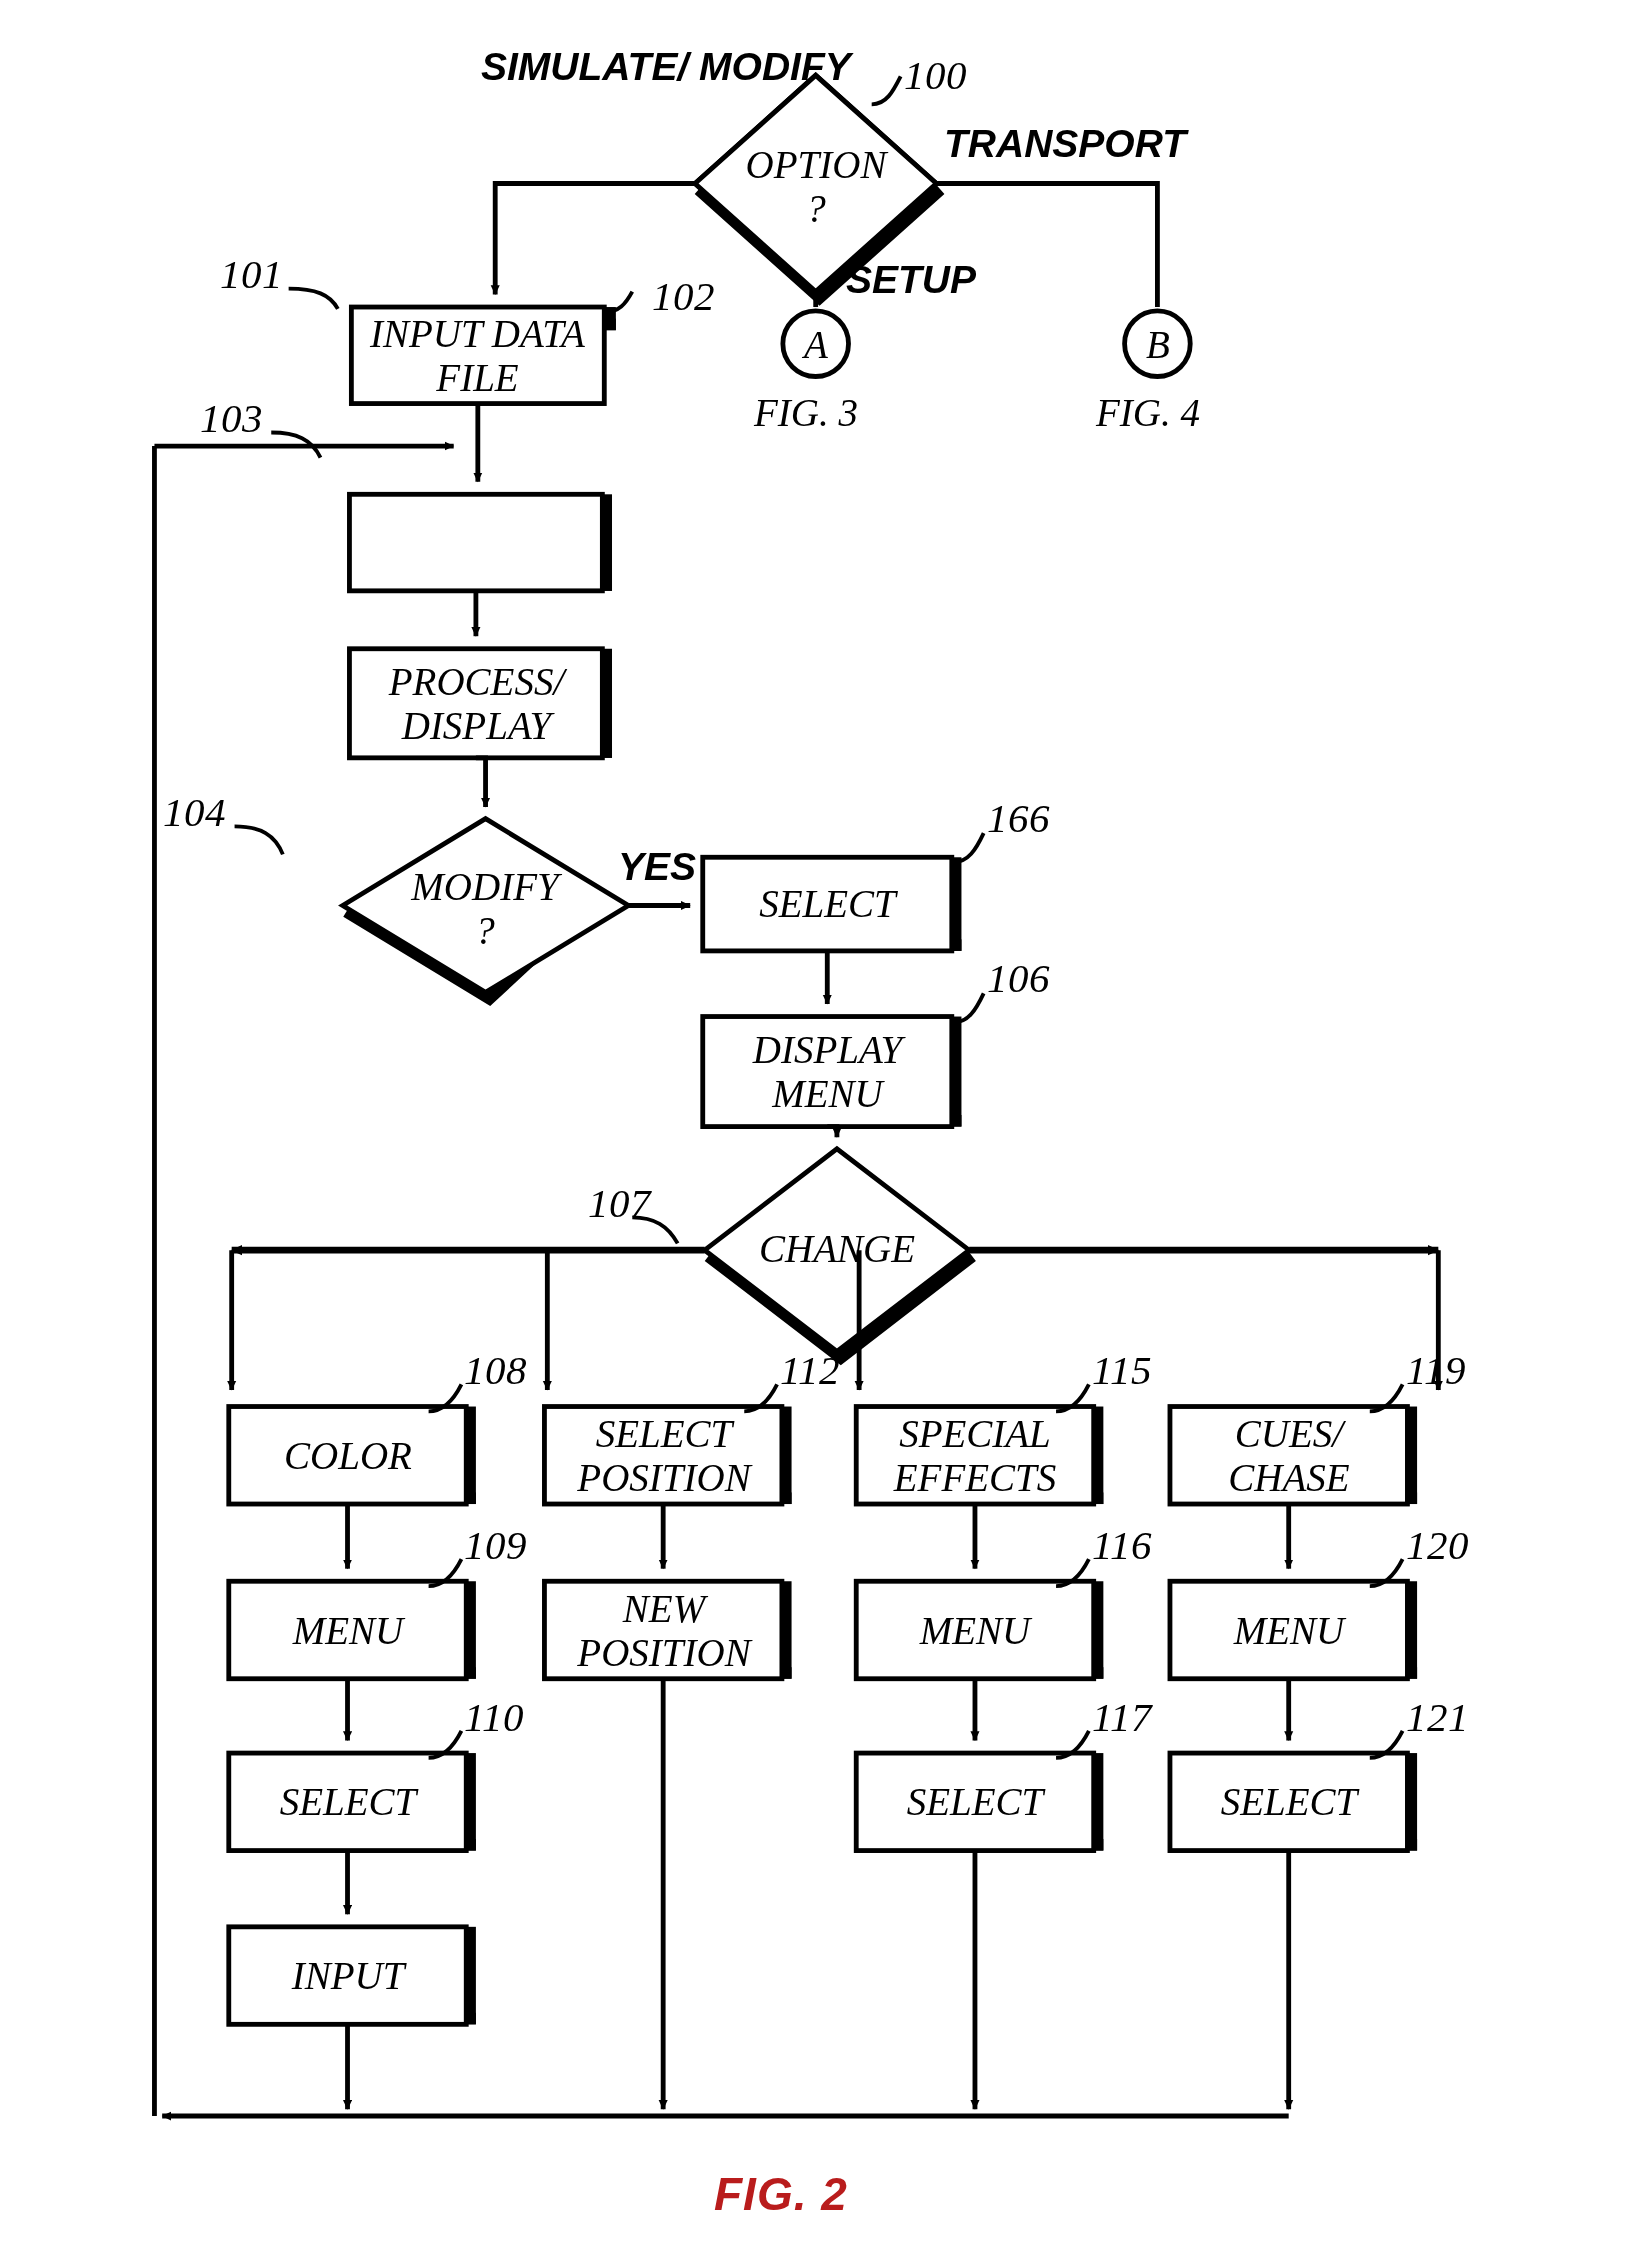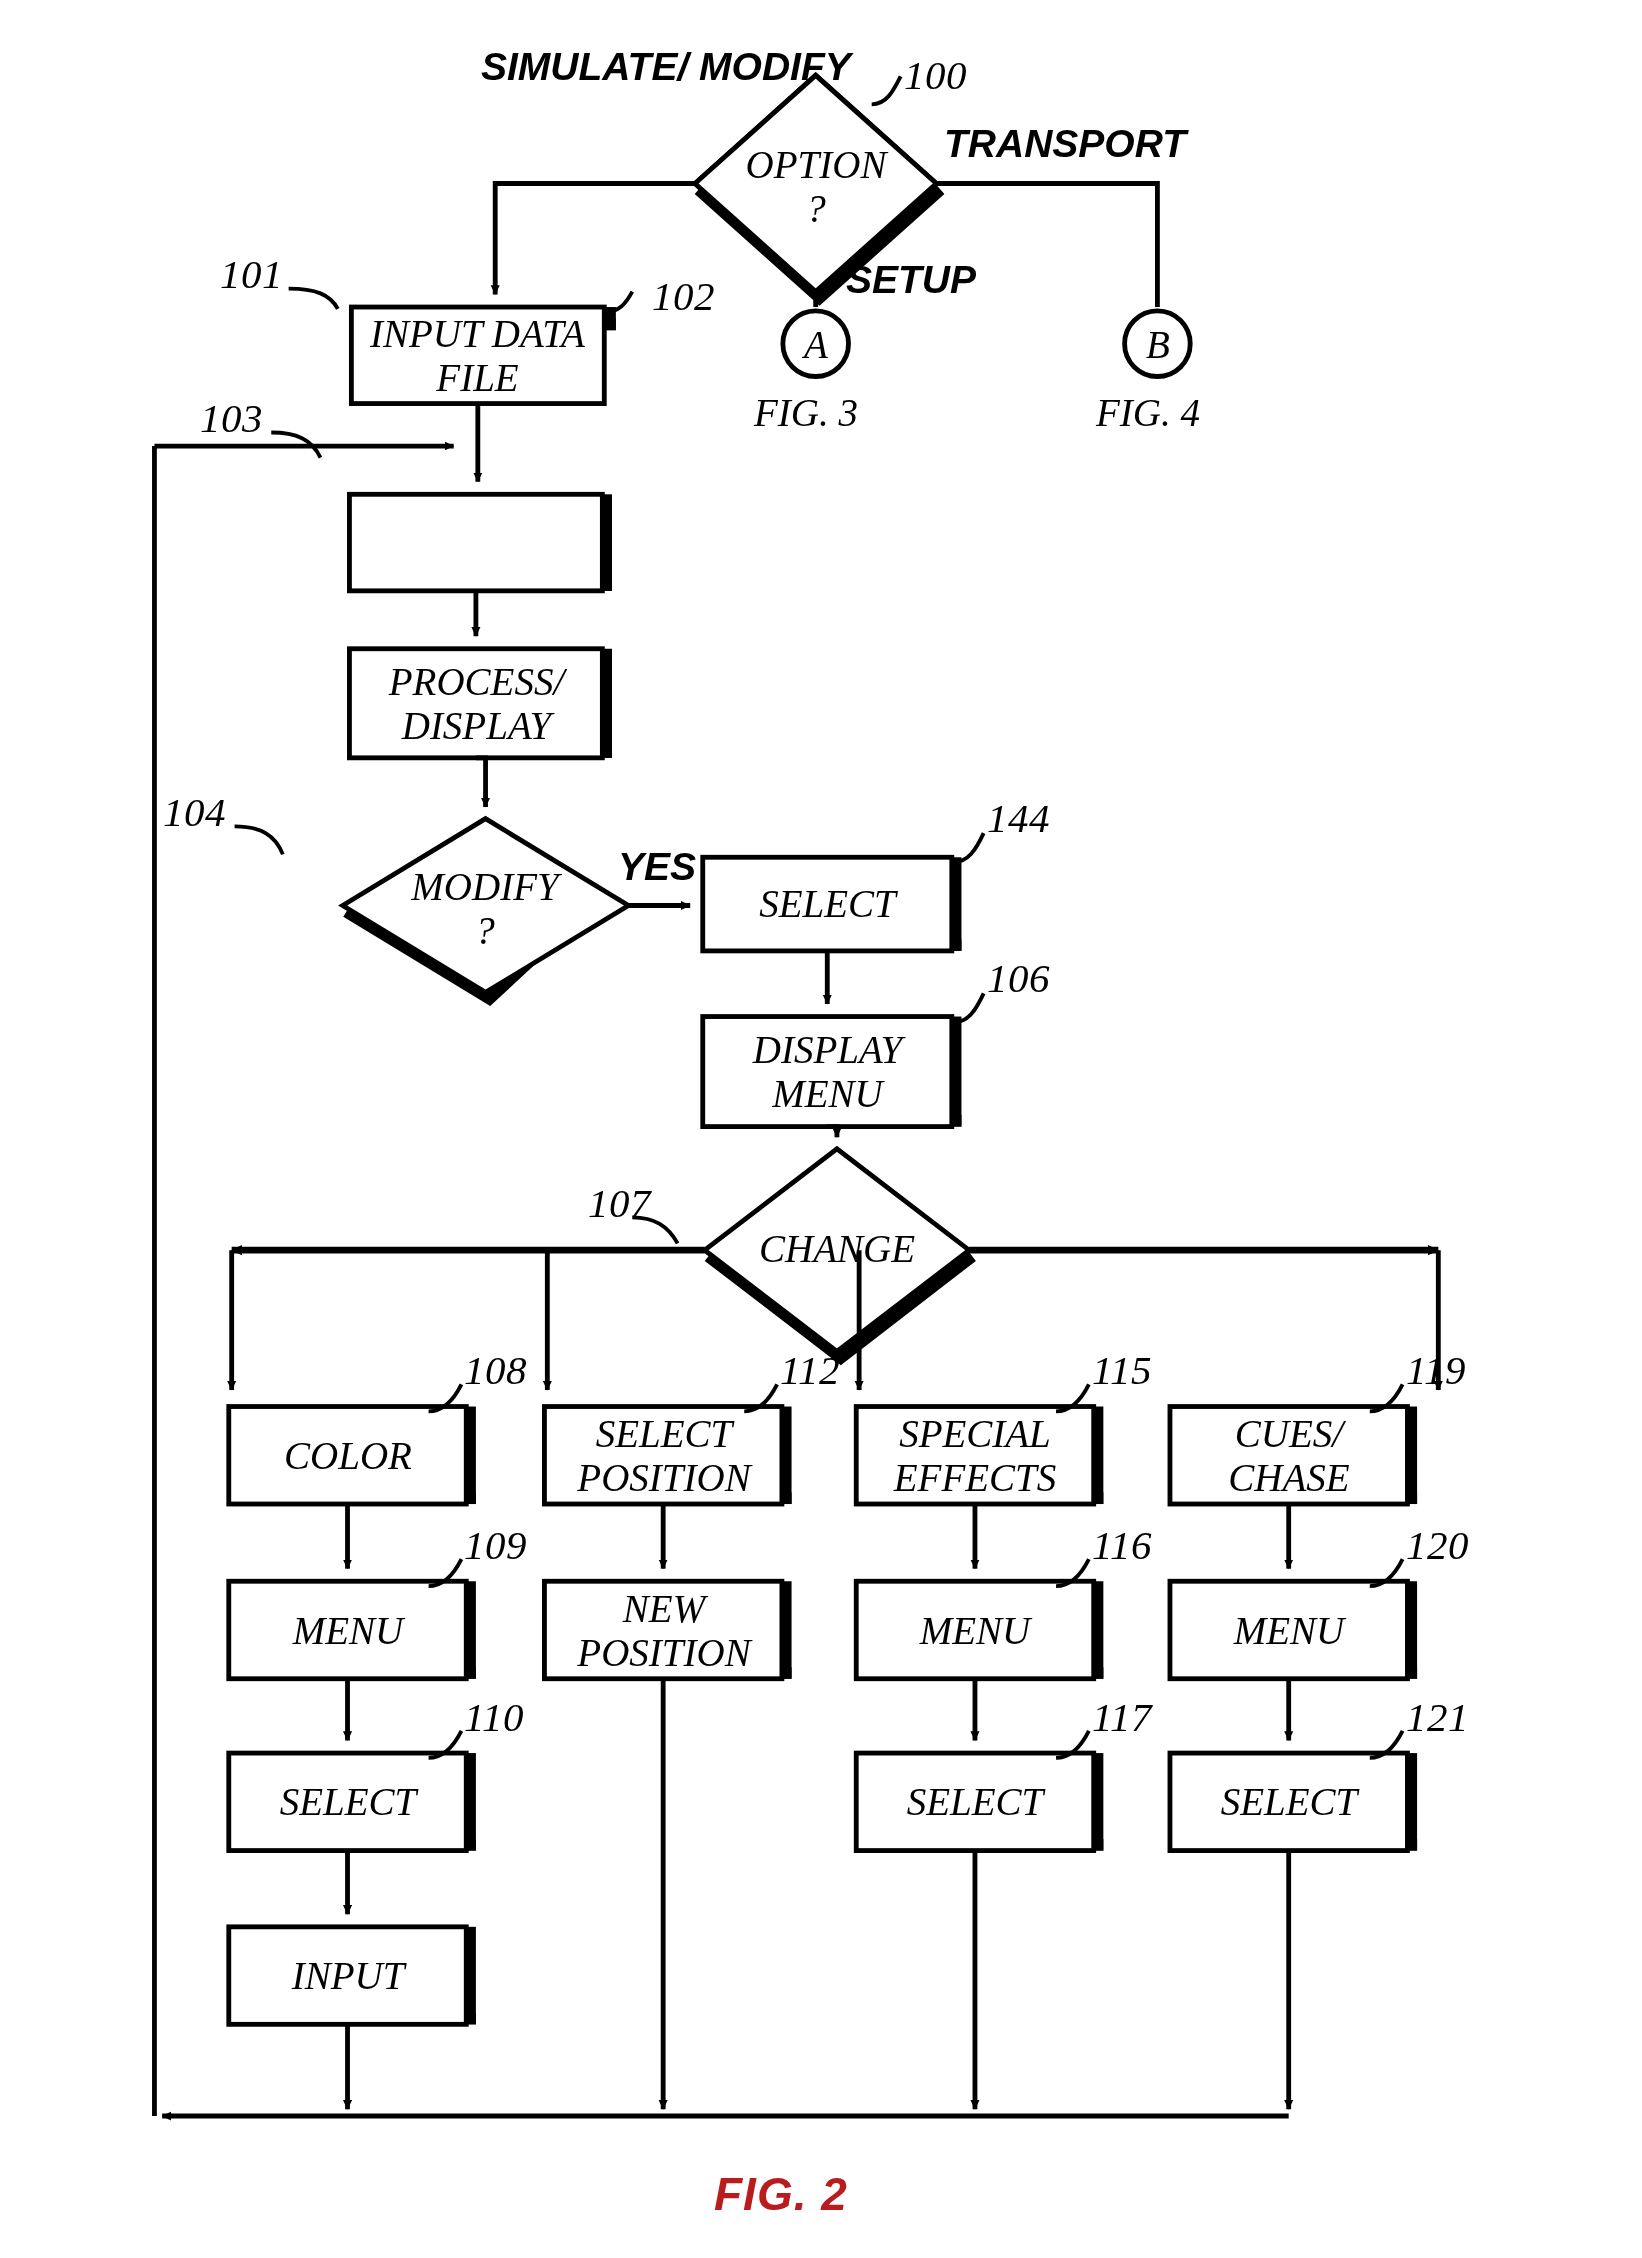--- a/index.html
+++ b/index.html
@@ -313,21 +313,21 @@
   <div class="fig-ref" style="left:754px;top:390px;">FIG. 3</div>
 
   <div class="conn-letter" style="left:1125px;top:311px;width:66px;height:66px;">B</div>
   <div class="fig-ref" style="left:1096px;top:390px;">FIG. 4</div>
 
   <div class="ref-num" style="left:904px;top:51px;">100</div>
   <div class="ref-num" style="left:220px;top:250px;">101</div>
   <div class="ref-num" style="left:635px;top:272px;margin-left:17px;">102</div>
   <div class="ref-num" style="left:200px;top:394px;">103</div>
   <div class="ref-num" style="left:163px;top:788px;">104</div>
-  <div class="ref-num" style="left:987px;top:794px;">144</div>
+  <div class="ref-num" style="left:987px;top:794px;">166</div>
   <div class="ref-num" style="left:987px;top:954px;">106</div>
   <div class="ref-num" style="left:560px;top:1179px;margin-left:28px;">107</div>
   <div class="ref-num" style="left:464px;top:1346px;">108</div>
   <div class="ref-num" style="left:464px;top:1521px;">109</div>
   <div class="ref-num" style="left:464px;top:1693px;">110</div>
   <div class="ref-num" style="left:780px;top:1346px;">112</div>
   <div class="ref-num" style="left:1092px;top:1346px;">115</div>
   <div class="ref-num" style="left:1092px;top:1521px;">116</div>
   <div class="ref-num" style="left:1092px;top:1693px;">117</div>
   <div class="ref-num" style="left:1406px;top:1346px;">119</div>

